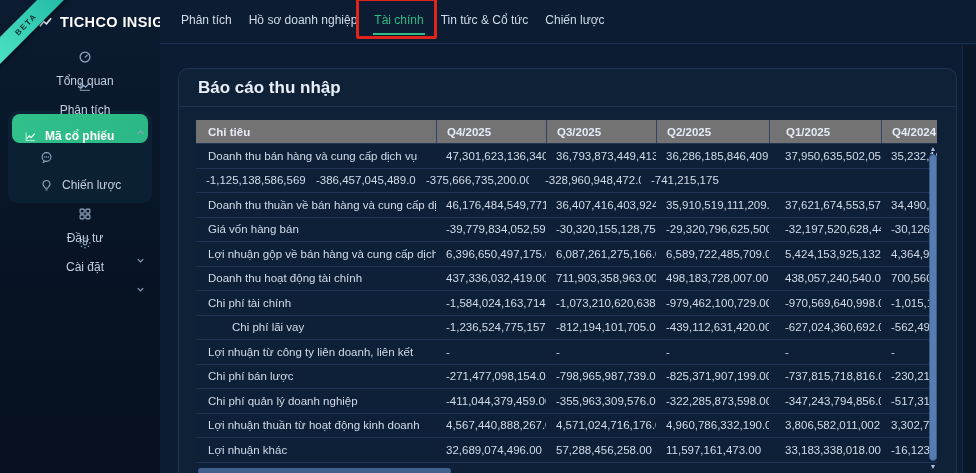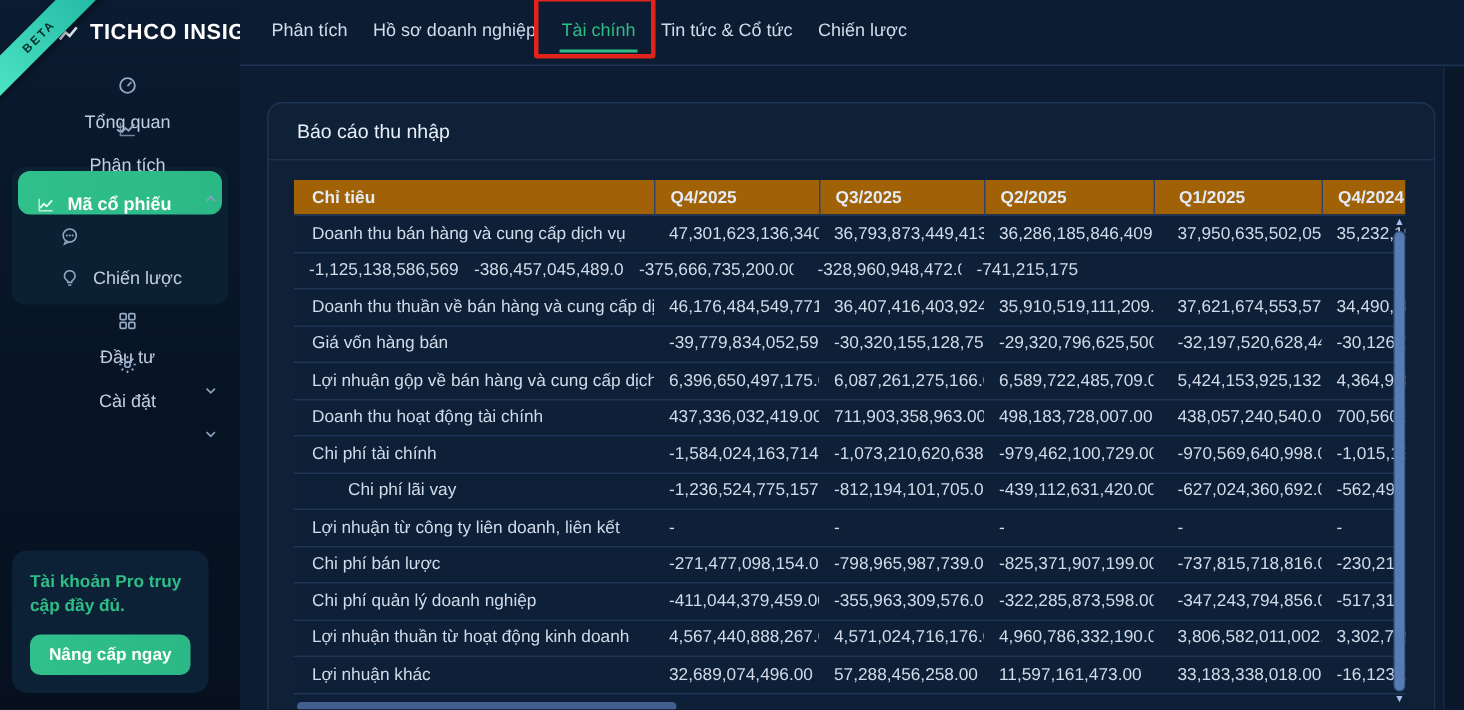--- a/index.html
+++ b/index.html
@@ -48,24 +48,24 @@
   .anno-box{position:absolute;left:-17px;right:-12px;top:-11px;bottom:-6px;
     border:3px solid #e0241b;border-radius:2px;pointer-events:none;z-index:6;}
 
   .right-gutter{position:absolute;top:45px;right:0;bottom:0;width:13px;
     background:#0a1729;border-left:1px solid #152a47;}
 
   .content{position:absolute;left:0;top:44px;right:0;bottom:0;}
   .card{position:absolute;left:18px;top:24px;width:779px;height:420px;background:#0f2136;
     border:1px solid #1d3553;border-bottom:none;border-radius:10px 10px 0 0;box-sizing:border-box;}
   .card-title{height:37px;line-height:37px;padding-left:19px;color:#e9eff8;
-    font-size:13px;font-weight:normal;border-bottom:1px solid #1c3150;}
+    font-size:17px;font-weight:bold;border-bottom:1px solid #1c3150;}
 
   .table-wrap{position:relative;margin:13px 19px 0 17px;height:355px;overflow:hidden;}
-  .thead{display:flex;height:23px;background:#a16207;align-items:center;}
+  .thead{display:flex;height:23px;background:#737373;align-items:center;}
   .thead .cell{color:#e3ebf6;font-size:11.5px;font-weight:bold;white-space:nowrap;
     overflow:hidden;box-sizing:border-box;height:100%;display:flex;align-items:center;}
   .thead .cell + .cell{border-left:1px solid #2e4469;}
   .trow{display:flex;height:24.5px;background:#0d2038;border-top:1px solid #203456;
     box-sizing:border-box;align-items:center;}
   .trow .cell{color:#d2dbe9;font-size:11.5px;white-space:nowrap;overflow:hidden;
     box-sizing:border-box;}
   .c0{width:240px;padding-left:12px;}
   .c0.indent{padding-left:36px;}
   .c1{width:110px;padding-left:10px;}
@@ -178,24 +178,20 @@
             </svg>
           </span>
           <span>Cài đặt</span>
           <span class="chev">
             <svg viewBox="0 0 16 16">
               <path d="M4 6 L8 10 L12 6" fill="none" stroke="currentColor" stroke-width="1.7"></path>
             </svg>
           </span>
         </div>
       </nav>
-    <div class="pro-card">
-      <div class="pro-text">Tài khoản Pro truy cập đầy đủ.</div>
-      <button class="upgrade-btn">Nâng cấp ngay</button>
-    </div>
   </aside>
 
   <div class="main">
     <div class="tabbar" id="tabbar">
         <div class="tab"><span>Phân tích</span></div>
         <div class="tab"><span>Hồ sơ doanh nghiệp</span></div>
         <div class="tab active"><span>Tài chính</span><div class="anno-box"></div></div>
         <div class="tab"><span>Tin tức &amp; Cổ tức</span></div>
         <div class="tab"><span>Chiến lược</span></div>
       </div>

